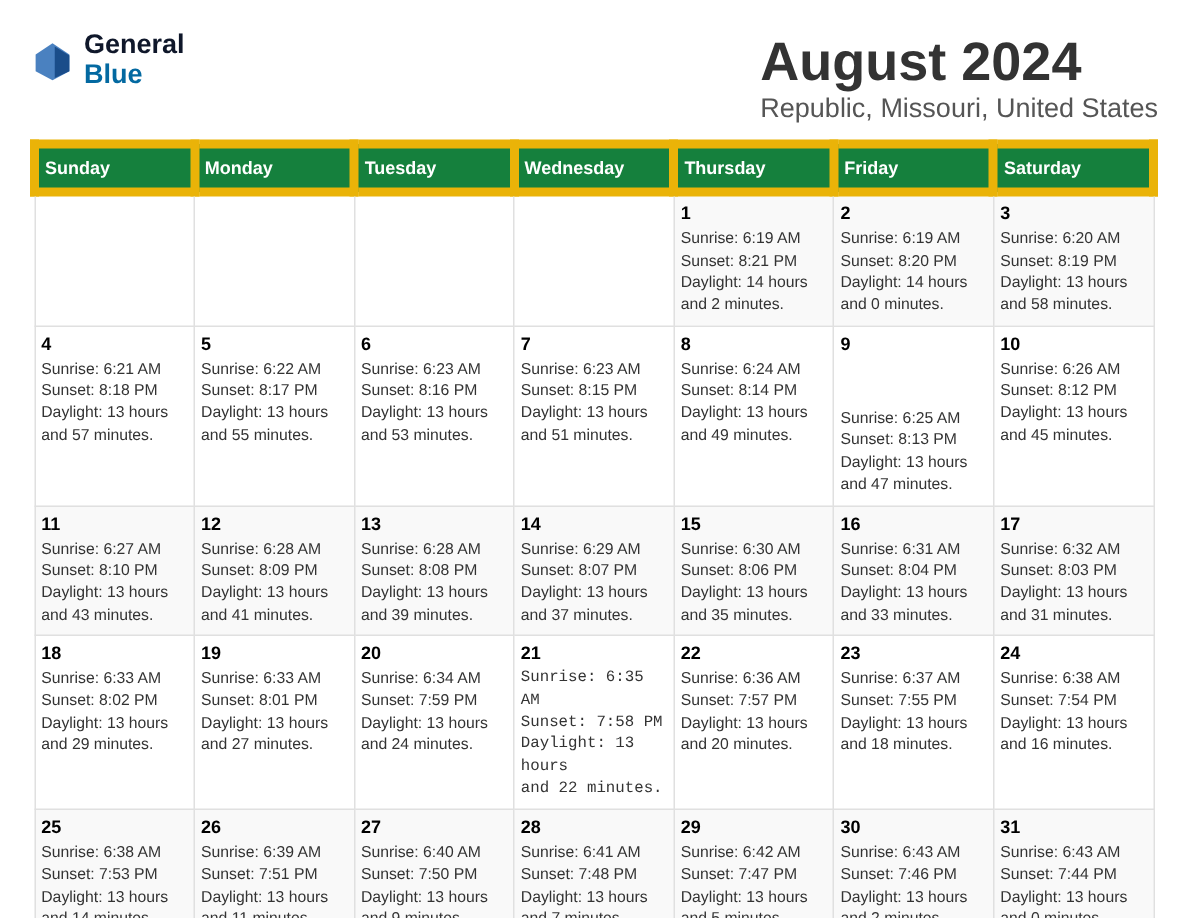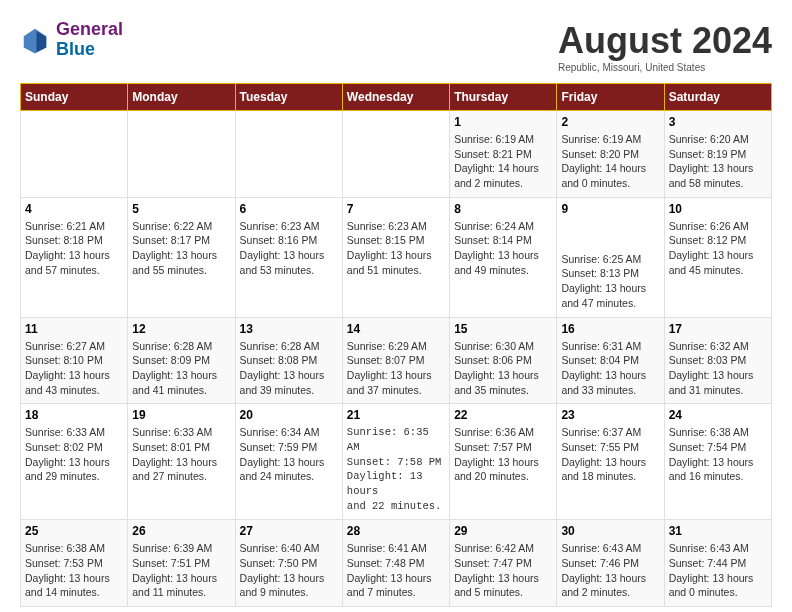--- a/index.html
+++ b/index.html
@@ -19,51 +19,51 @@
     .logo {
       display: flex;
       align-items: center;
       gap: 6px;
     }
     .logo-text {
       font-size: 18px;
       font-weight: bold;
       line-height: 1.1;
     }
-    .logo-general { color: #701a75; text-align: right; }
+    .logo-general { color: #0f172a; text-align: right; }
     .logo-blue { color: #0369a1; }
     .logo-icon {
       width: 30px;
       height: 30px;
     }
     .title-block {
       text-align: left;
     }
     .main-title {
       font-size: 36px;
       font-weight: bold;
       color: #333;
     }
     .subtitle {
-      font-size: 10px;
+      font-size: 18px;
       color: #555;
     }
     table {
       width: 100%;
       border-collapse: collapse;
       font-size: 11px;
     }
     thead th {
-      background-color: #7f1d1d;
+      background-color: #15803d;
       color: #fff;
       padding: 6px 4px;
       text-align: left;
       font-size: 12px;
       font-weight: bold;
-      border: 1px solid #eab308;
+      border: 6px solid #eab308;
     }
     tbody tr {
       border-bottom: 1px solid #ddd;
     }
     tbody td {
       vertical-align: top;
       padding: 4px 4px 6px 4px;
       border: 1px solid #e0e0e0;
       width: 14.28%;
       min-height: 80px;

